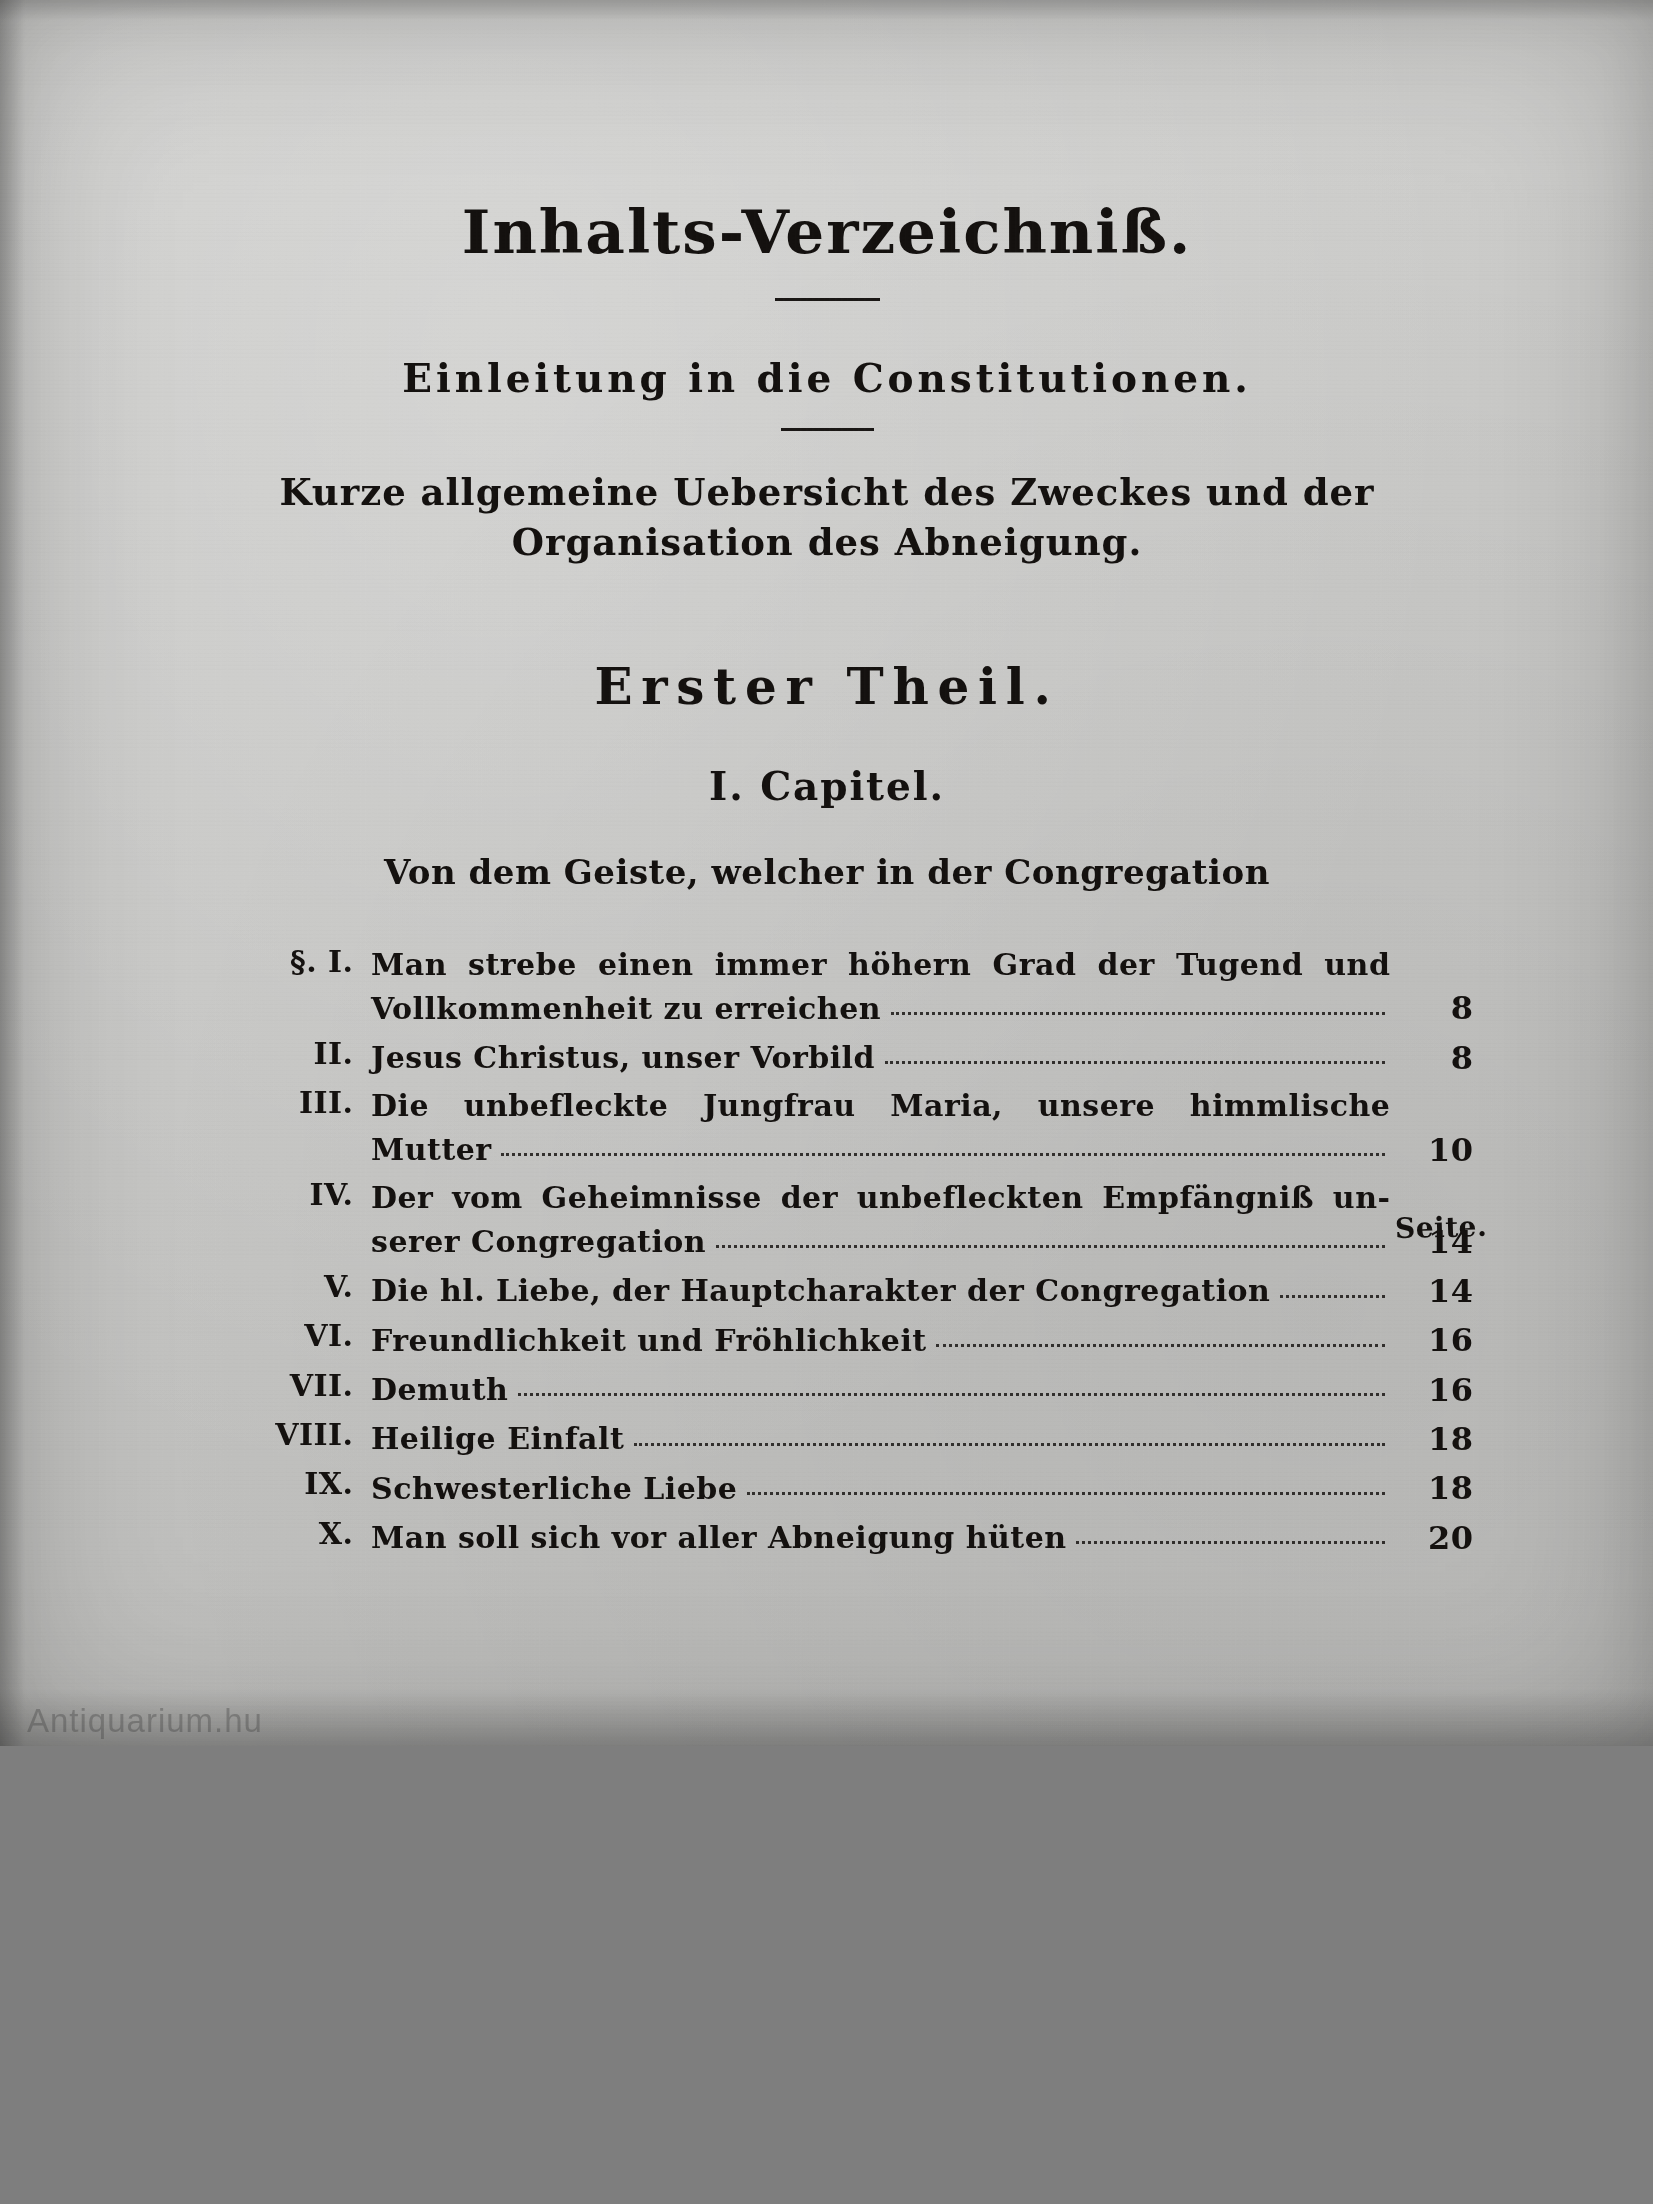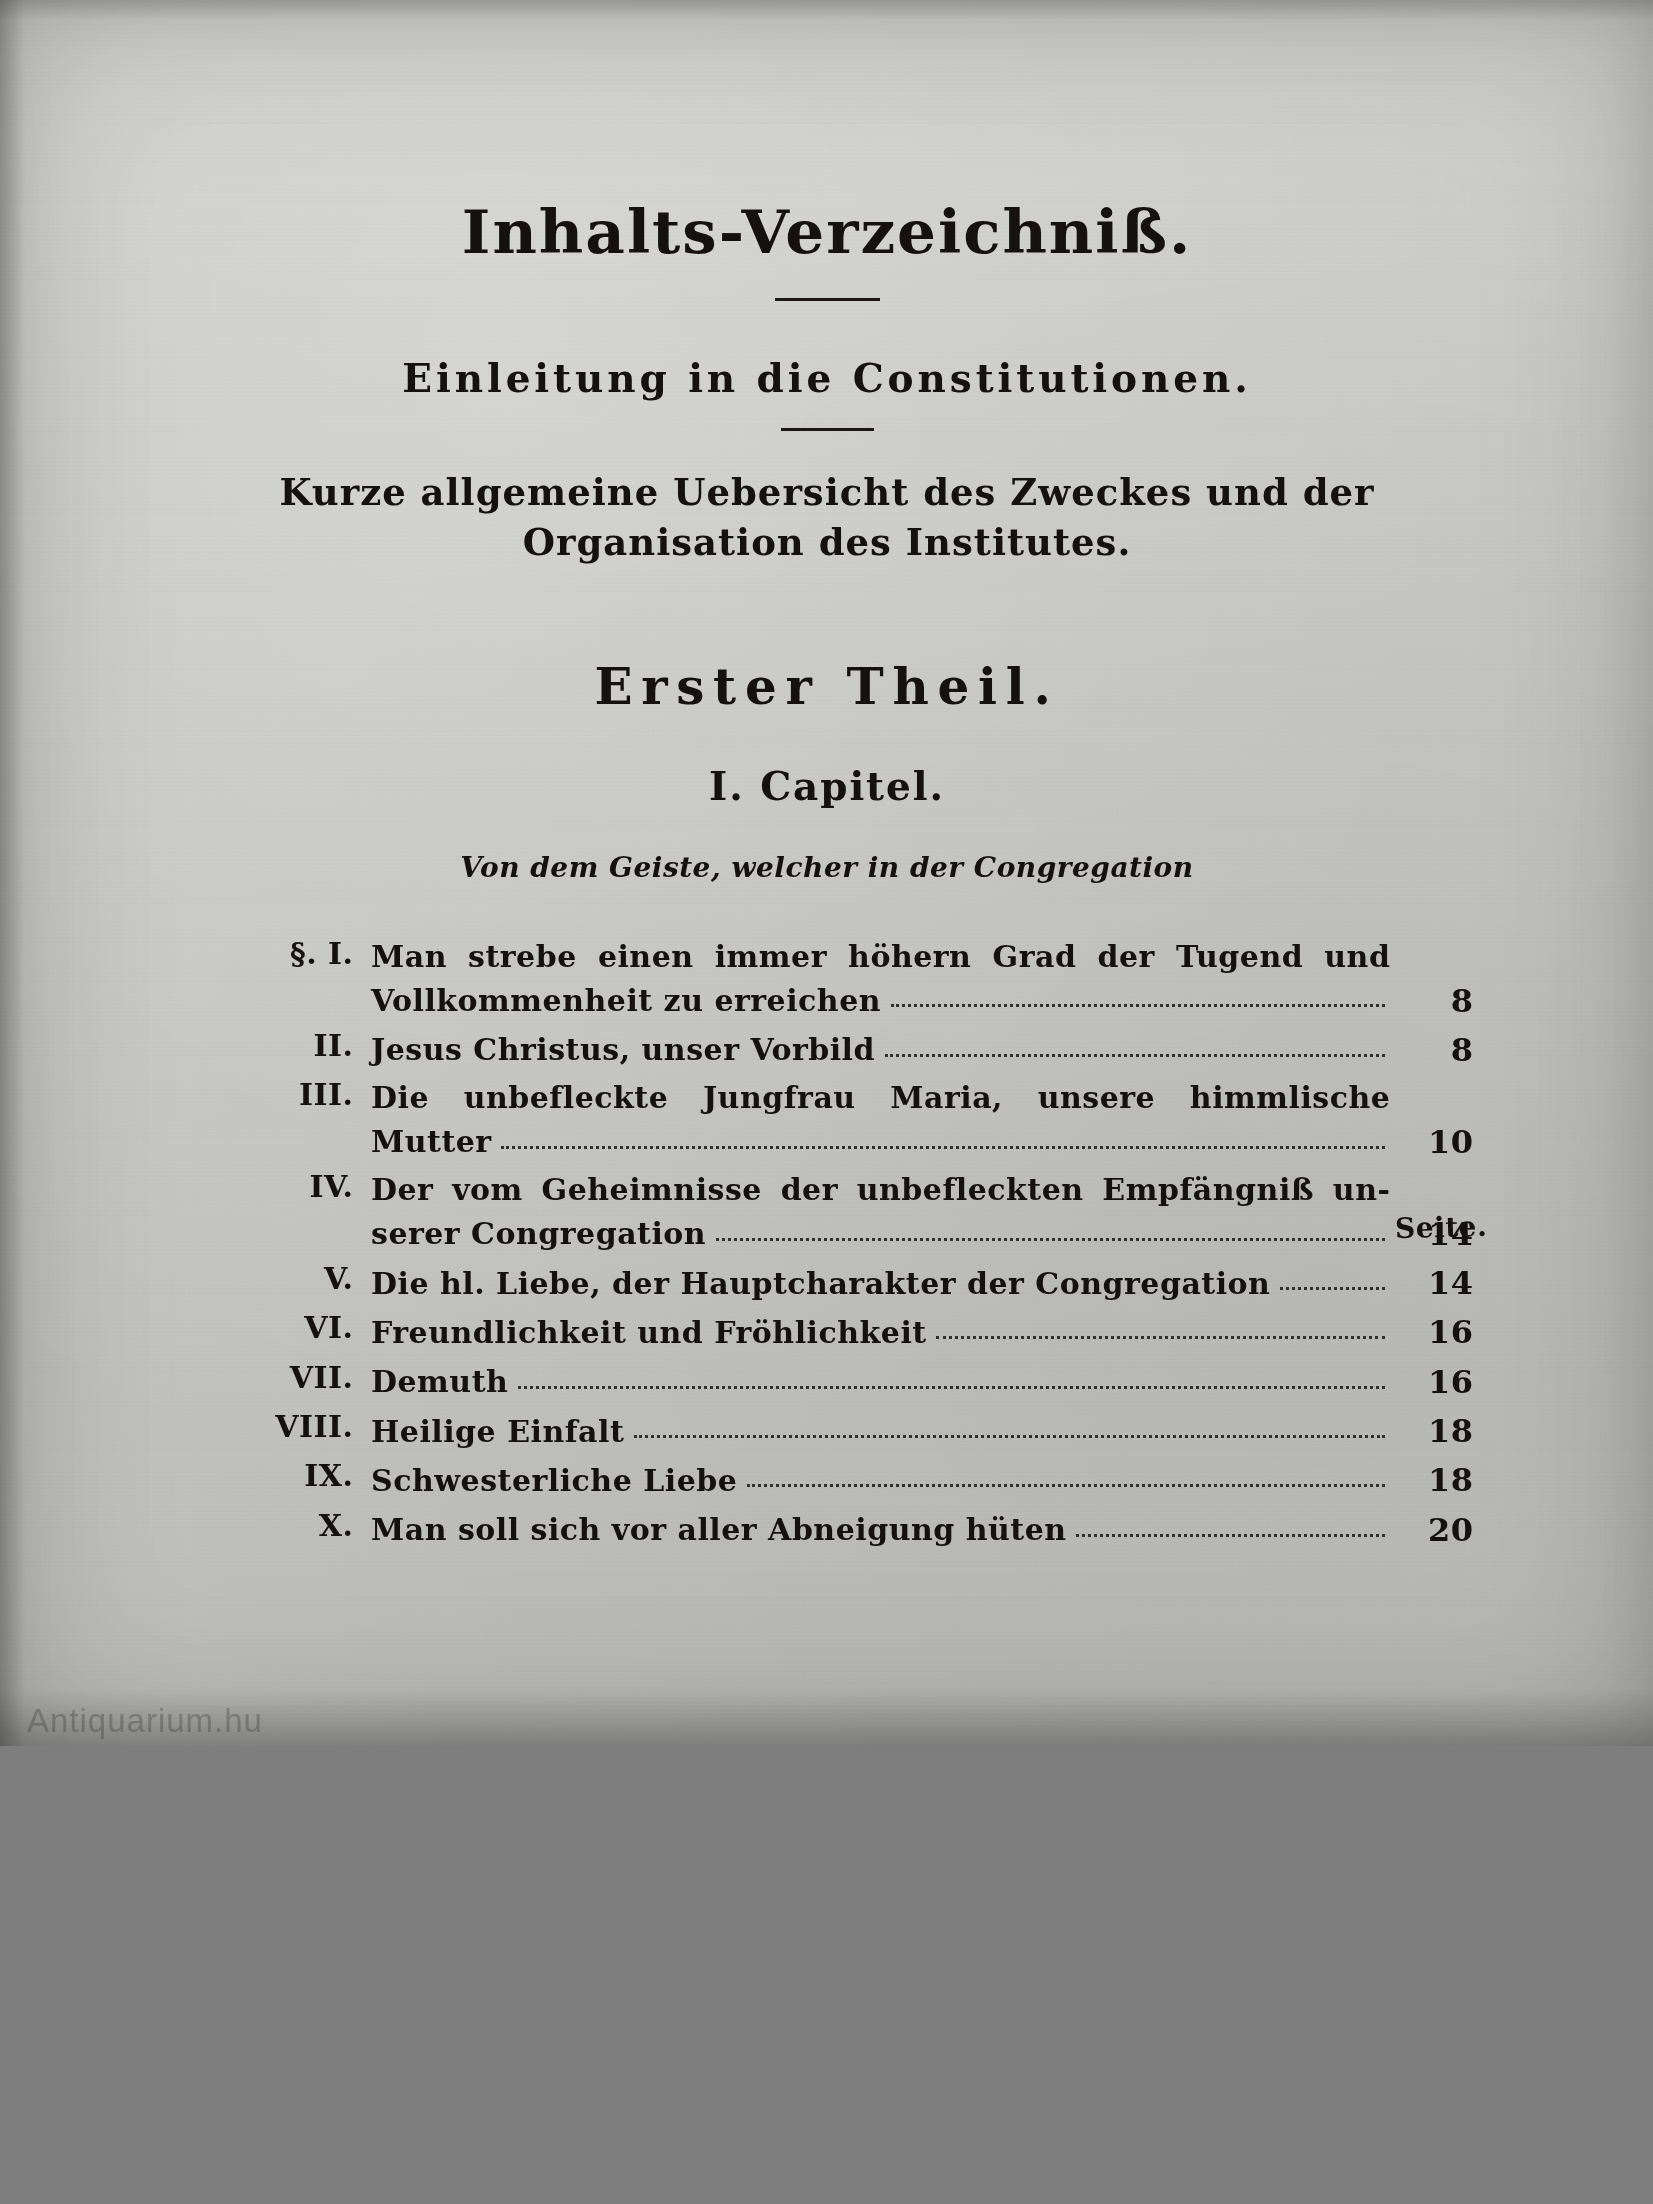--- a/index.html
+++ b/index.html
@@ -101,26 +101,25 @@
   .chapter-title {
     text-align: center;
     font-size: 39px;
     font-weight: 800;
     letter-spacing: 1.9px;
     margin-top: 47px;
   }
 
   .chapter-sub {
     text-align: center;
-    font-size: 28px;
+    font-size: 34px;
     font-weight: 700;
     line-height: 1.3;
     margin: 41px auto 8px auto;
     width: 1067px;
-    font-style: italic;
   }
 
   .seite {
     position: absolute;
     right: 167px;
     top: 1211px;
     font-size: 28px;
     font-weight: 700;
     transform: rotate(-1.4deg);
   }
@@ -230,21 +229,21 @@
     <div class="title fraktur">Inhalts-Verzeichniß.</div>
 
     <div class="rule"></div>
 
     <div class="subtitle1 fraktur">Einleitung in die Constitutionen.</div>
 
     <div class="rule2"></div>
 
     <div class="heading-bold fraktur">
       <div>Kurze allgemeine Uebersicht des Zweckes und der</div>
-      <div>Organisation des Institutes.</div>
+      <div>Organisation des Abneigung.</div>
     </div>
 
     <div class="part-title fraktur">Erster Theil.</div>
 
     <div class="chapter-title fraktur">I. Capitel.</div>
 
     <div class="chapter-sub fraktur">
       <div>Von dem Geiste, welcher in der Congregation</div>
     </div>
 

